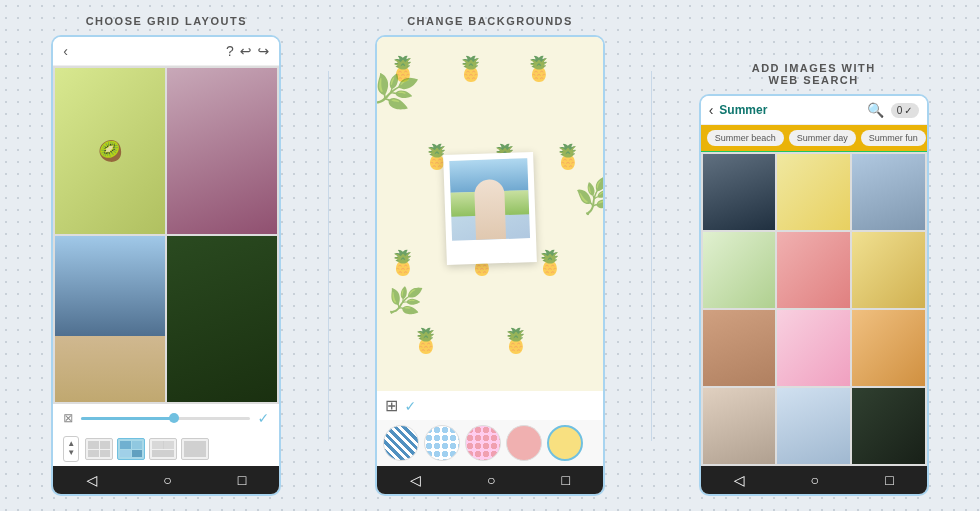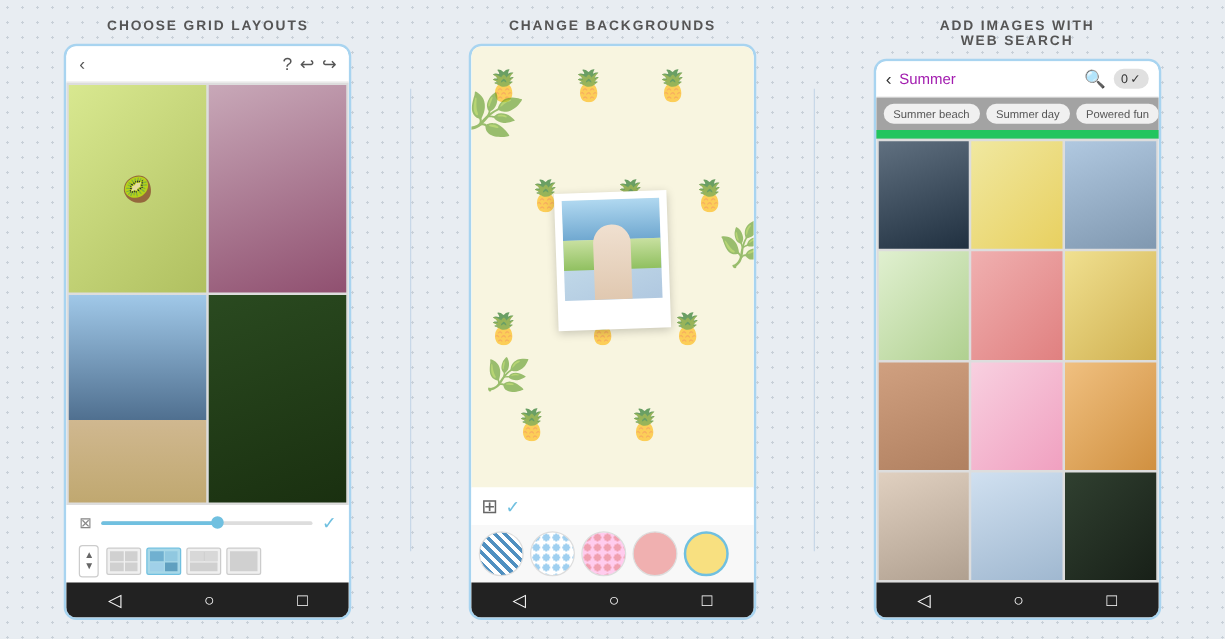--- a/index.html
+++ b/index.html
@@ -295,44 +295,44 @@
       gap: 6px;
       border-bottom: 1px solid #eee;
     }
     .s3-back {
       font-size: 14px;
       color: #333;
     }
     .s3-search-input {
       flex: 1;
       font-size: 12px;
-      color: #a21caf;
-      font-weight: 400;
+      color: #0f766e;
+      font-weight: 700;
     }
     .s3-search-icon {
       font-size: 14px;
       color: #888;
     }
     .s3-badge {
       background: #e0e0e0;
       border-radius: 10px;
       padding: 2px 6px;
       font-size: 10px;
       color: #333;
       display: flex;
       align-items: center;
       gap: 2px;
     }
 
     .s3-tags {
       display: flex;
       gap: 5px;
       padding: 5px 6px;
-      background: #a3a3a3;
-      border-bottom: 7px solid #22c55e;
+      background: #eab308;
+      border-bottom: 1px solid #22c55e;
       overflow: hidden;
     }
     .tag {
       background: #f0f0f0;
       border-radius: 12px;
       padding: 3px 8px;
       font-size: 9px;
       color: #555;
       white-space: nowrap;
     }
@@ -550,38 +550,38 @@
         <span class="nav-icon">◁</span>
         <span class="nav-icon">○</span>
         <span class="nav-icon">□</span>
       </div>
     </div>
   </div>
 
   <div class="divider-line"></div>
 
   <div class="section">
-    <div class="section-title" style="white-space:pre-line;">ADD IMAGES WITH
+    <div class="section-title" style="white-space:pre-line;margin-top:47px;">ADD IMAGES WITH
 WEB SEARCH</div>
     <div class="phone-frame">
 
       <div class="s3-search-bar">
         <span class="s3-back">‹</span>
         <span class="s3-search-input">Summer</span>
         <span class="s3-search-icon">🔍</span>
         <div class="s3-badge">
           <span>0</span>
           <span>✓</span>
         </div>
       </div>
 
       <div class="s3-tags">
         <div class="tag">Summer beach</div>
         <div class="tag">Summer day</div>
-        <div class="tag">Powered fun</div>
+        <div class="tag">Summer fun</div>
       </div>
 
       <div class="s3-image-grid">
         <div class="s3-img img-cliff"></div>
         <div class="s3-img img-fruit"></div>
         <div class="s3-img img-back"></div>
         <div class="s3-img img-leaves"></div>
         <div class="s3-img img-bowl"></div>
         <div class="s3-img img-pineapple"></div>
         <div class="s3-img img-street"></div>

